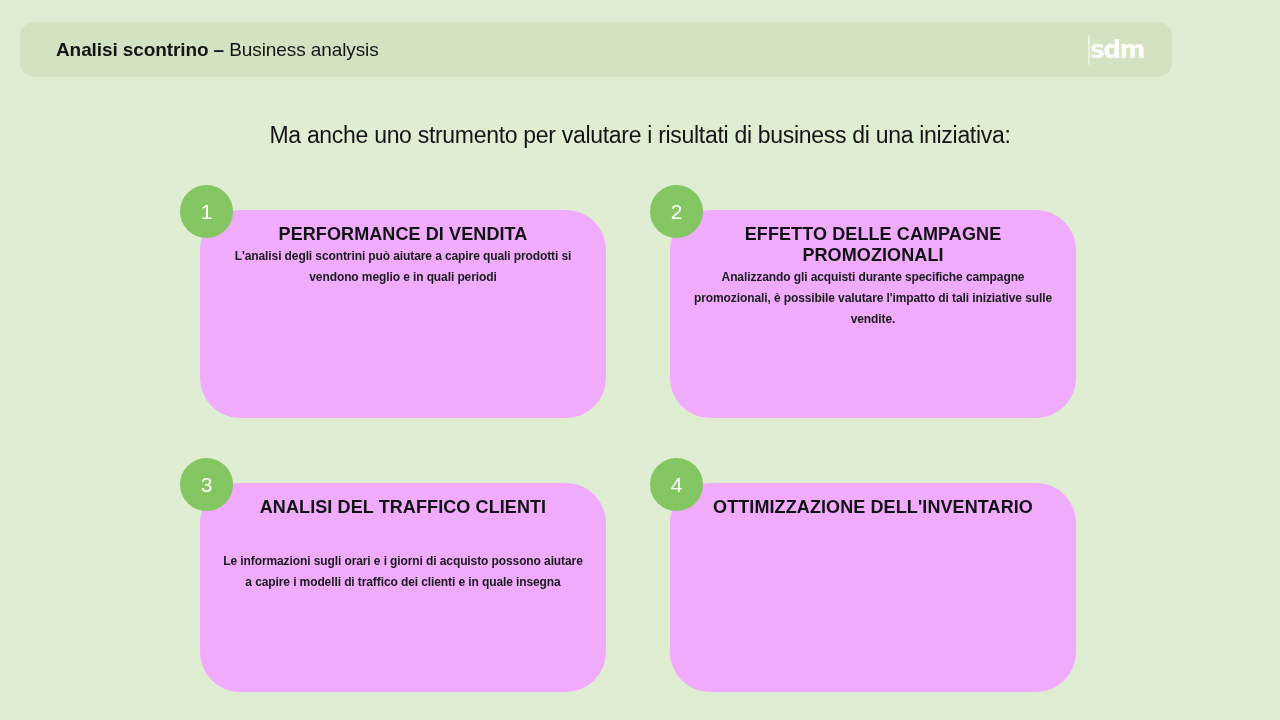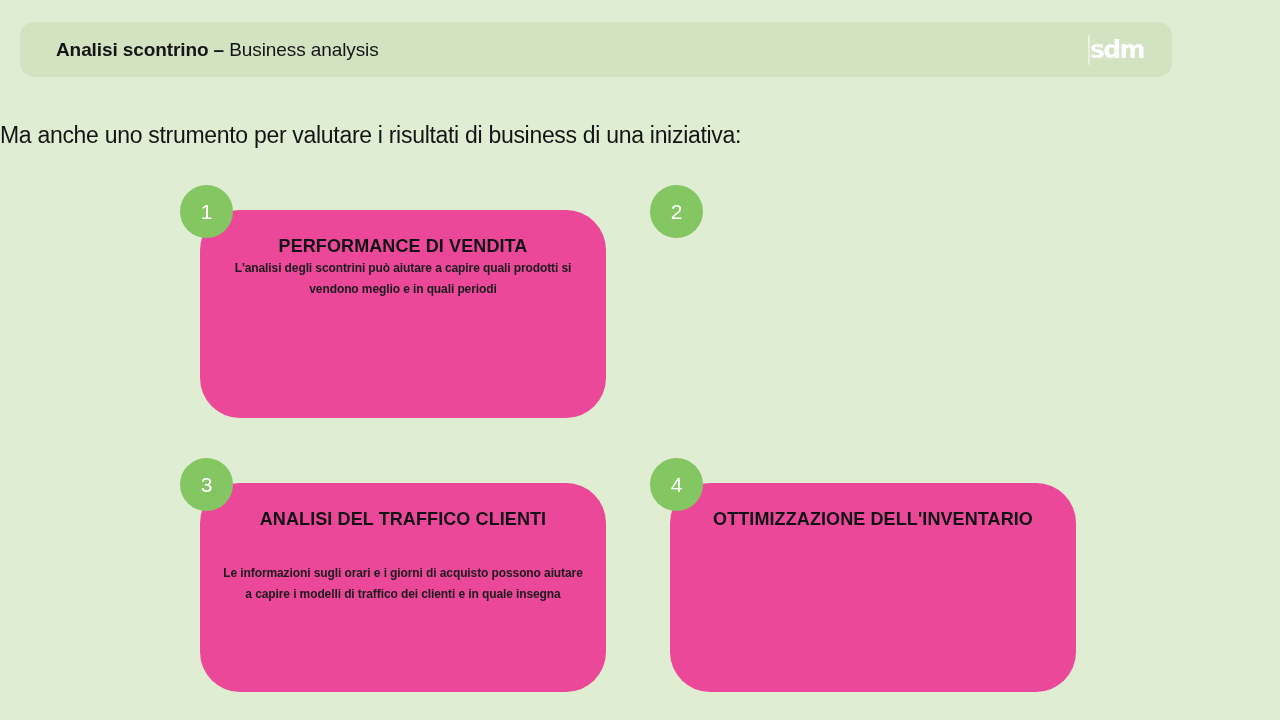--- a/index.html
+++ b/index.html
@@ -63,20 +63,21 @@
     line-height: 1;
     font-family: "DejaVu Sans", sans-serif;
   }
 
   
   .subtitle {
     position: absolute;
     top: 122px;
     left: 0;
     width: 1280px;
+    text-align: center;
     font-size: 23px;
     font-weight: 400;
     letter-spacing: -0.3px;
     color: #151517;
   }
 
   
   .grid {
     position: absolute;
     left: 0;
@@ -93,23 +94,23 @@
   .card-wrap.col2 { left: 650px; }
   .card-wrap.row1 { top: 5px;   height: 235px; }
   .card-wrap.row2 { top: 278px; height: 235px; }
 
   .card {
     position: absolute;
     left: 20px;
     top: 25px;
     width: 406px;
     height: 208px;
-    background: #ec4899;
+    background: #f0abfc;
     border-radius: 40px;
-    padding: 26px 22px 18px 22px;
+    padding: 14px 22px 18px 22px;
     display: flex;
     flex-direction: column;
     align-items: center;
     text-align: center;
   }
 
   .card-wrap.row2 .card { height: 209px; gap: 32px; }
 
   .badge {
     position: absolute;
@@ -166,20 +167,24 @@
   <div class="card-wrap col1 row1">
     <div class="badge">1</div>
     <div class="card">
       <div class="card-title">PERFORMANCE DI VENDITA</div>
       <div class="card-body">L'analisi degli scontrini può aiutare a capire quali prodotti si vendono meglio e in quali periodi</div>
     </div>
   </div>
 
   <div class="card-wrap col2 row1">
     <div class="badge">2</div>
+    <div class="card">
+      <div class="card-title">EFFETTO DELLE CAMPAGNE PROMOZIONALI</div>
+      <div class="card-body">Analizzando gli acquisti durante specifiche campagne promozionali, è possibile valutare l'impatto di tali iniziative sulle vendite.</div>
+    </div>
   </div>
 
   <div class="card-wrap col1 row2">
     <div class="badge">3</div>
     <div class="card">
       <div class="card-title">ANALISI DEL TRAFFICO CLIENTI</div>
       <div class="card-body">Le informazioni sugli orari e i giorni di acquisto possono aiutare a capire i modelli di traffico dei clienti e in quale insegna</div>
     </div>
   </div>
 

